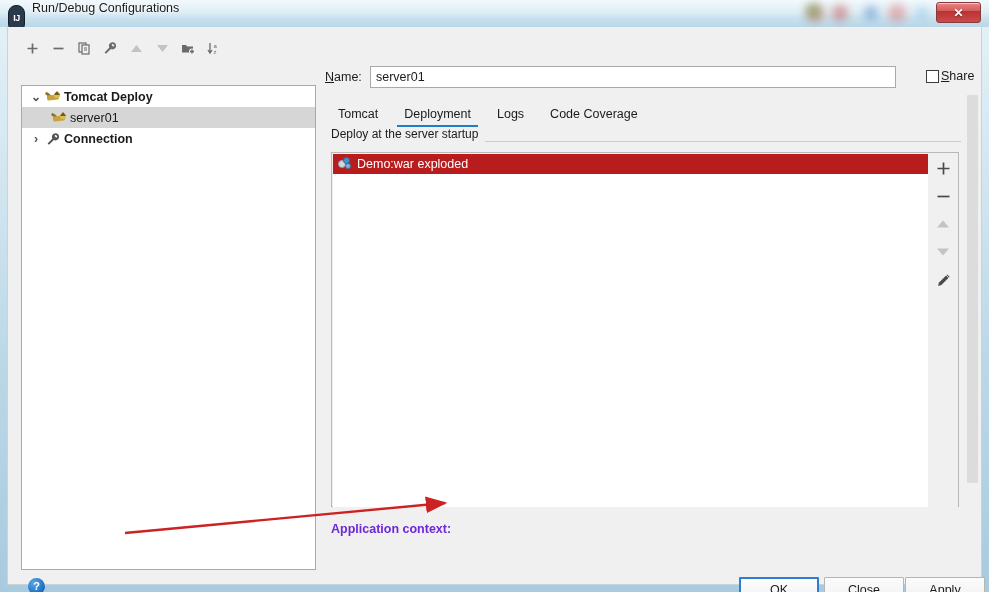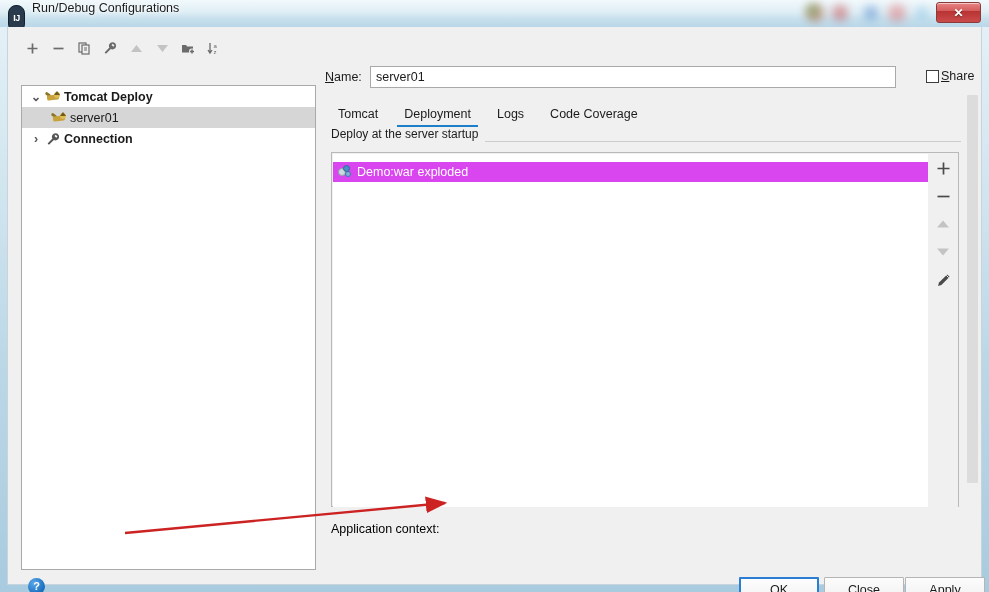--- a/index.html
+++ b/index.html
@@ -163,42 +163,42 @@
   }
   #dep-list {
     position:absolute; left:1px; top:1px; width:596px; height:353px;
     background:#ffffff; border-right:1px solid #cfcfcf;
     overflow:hidden;
   }
   .dep-item {
     height:20px; display:flex; align-items:center; padding-left:5px;
     font-size:12.5px; color:#1b1b1b;
   }
-  .dep-item.sel { background:#d946ef; color:#ffffff;margin-top:8px; }
+  .dep-item.sel { background:#b91c1c; color:#ffffff; }
   .artifact-ico { position:relative; width:14px; height:14px; margin-right:5px; flex:0 0 14px; }
   .artifact-ico .c1 { position:absolute; left:0; top:3px; width:8px;height:8px; border-radius:50%;
     background:#cfd8dd; border:1px solid #8fa3ad; }
   .artifact-ico .c2 { position:absolute; left:5px; top:0px; width:7px;height:7px; border-radius:50%;
     background:#4a90c8; border:1px solid #2f6b9a; }
   .artifact-ico .c3 { position:absolute; left:7px; top:6px; width:6px;height:6px; border-radius:50%;
     background:#7fb2d8; border:1px solid #3d7aa8; }
 
   #dep-sidebar {
     position:absolute; right:0; top:1px; width:30px; height:353px;
     background:#f0f0f0;
     display:flex; flex-direction:column; align-items:center;
   }
   .sb-btn {
     width:30px; height:28px; display:flex; align-items:center; justify-content:center;
     color:#4a4a4a;
   }
   .sb-btn.disabled { color:#c0c0c0; }
 
   
-  #ctx-label { position:absolute; left:323px; top:495px; font-size:12.5px; color:#000000; }
+  #ctx-label { position:absolute; left:323px; top:495px; font-size:12.5px; color:#6d28d9;font-weight:bold; }
   #ctx-combo {
     position:absolute; left:452px; top:490px; width:492px; height:22px;
     background:#ffffff; border:1px solid #2f7fd0;
     display:flex; align-items:center;
   }
   #ctx-value {
     padding-left:5px; font-size:12.5px; color:#1b1b1b; white-space:nowrap;
   }
   #ctx-caret {
     width:1px; height:14px; background:#000; margin-left:1px;

